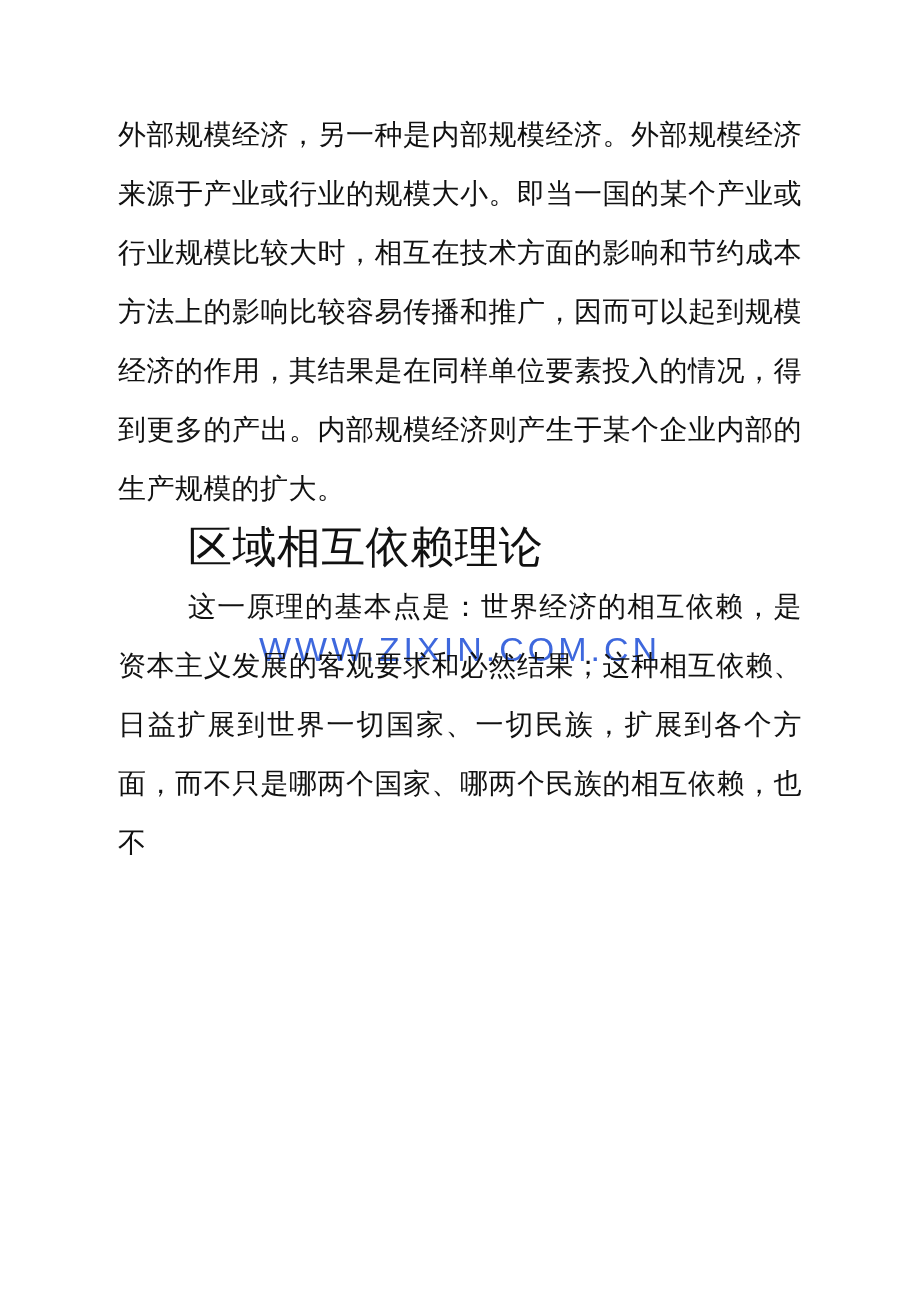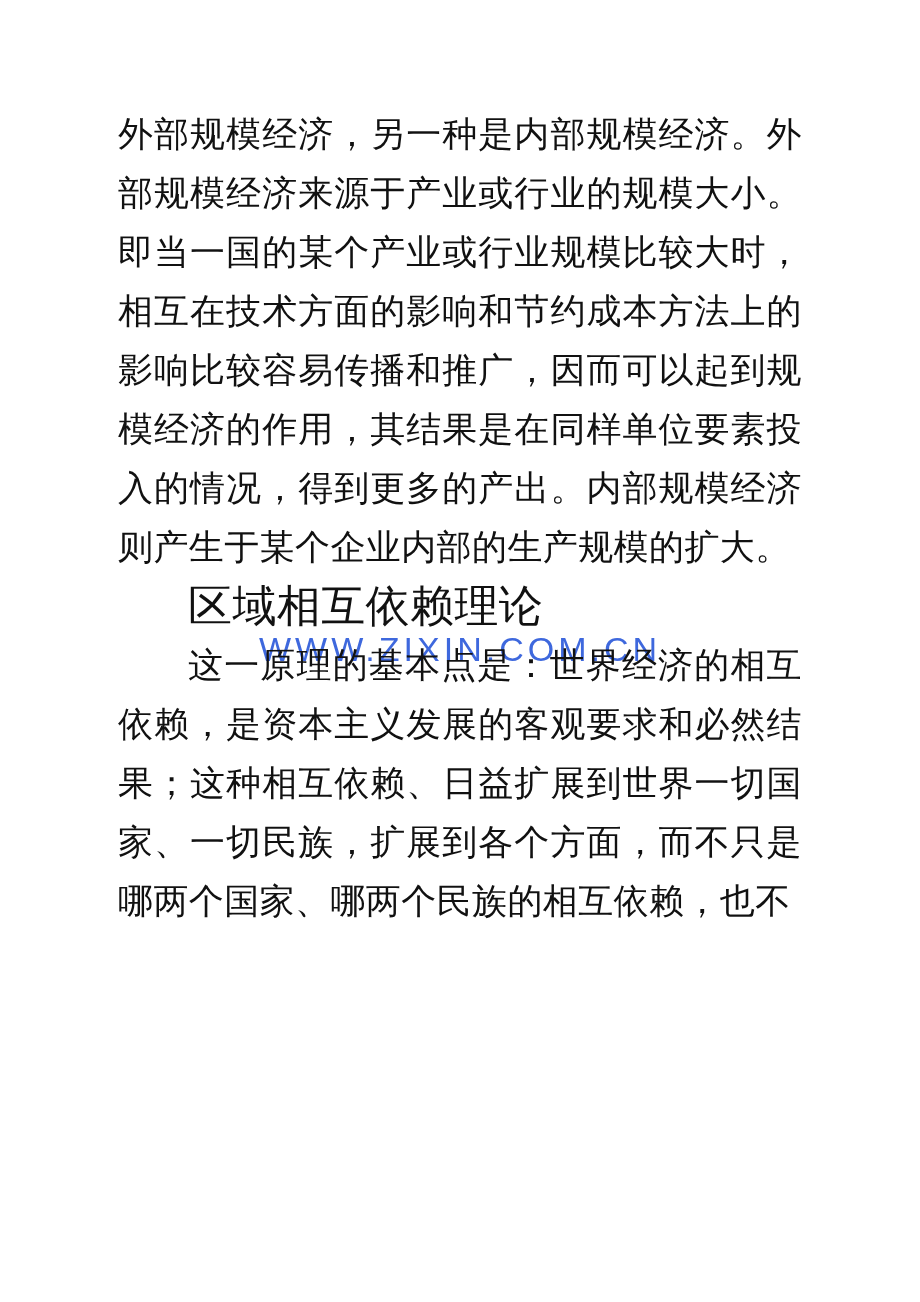--- a/index.html
+++ b/index.html
@@ -21,21 +21,21 @@
     height: 1302px;
     box-sizing: border-box;
     padding: 105px 118px 60px 118px;
   }
   .doc-body {
     position: relative;
     z-index: 2;
   }
   .para {
     margin: 0;
-    font-size: 35px;
+    font-size: 28px;
     line-height: 59px;
     letter-spacing: 0.4px;
     text-align: justify;
     text-justify: inter-ideograph;
     word-break: break-all;
     color: #111111;
   }
   .para.indent {
     text-indent: 70px;
   }

